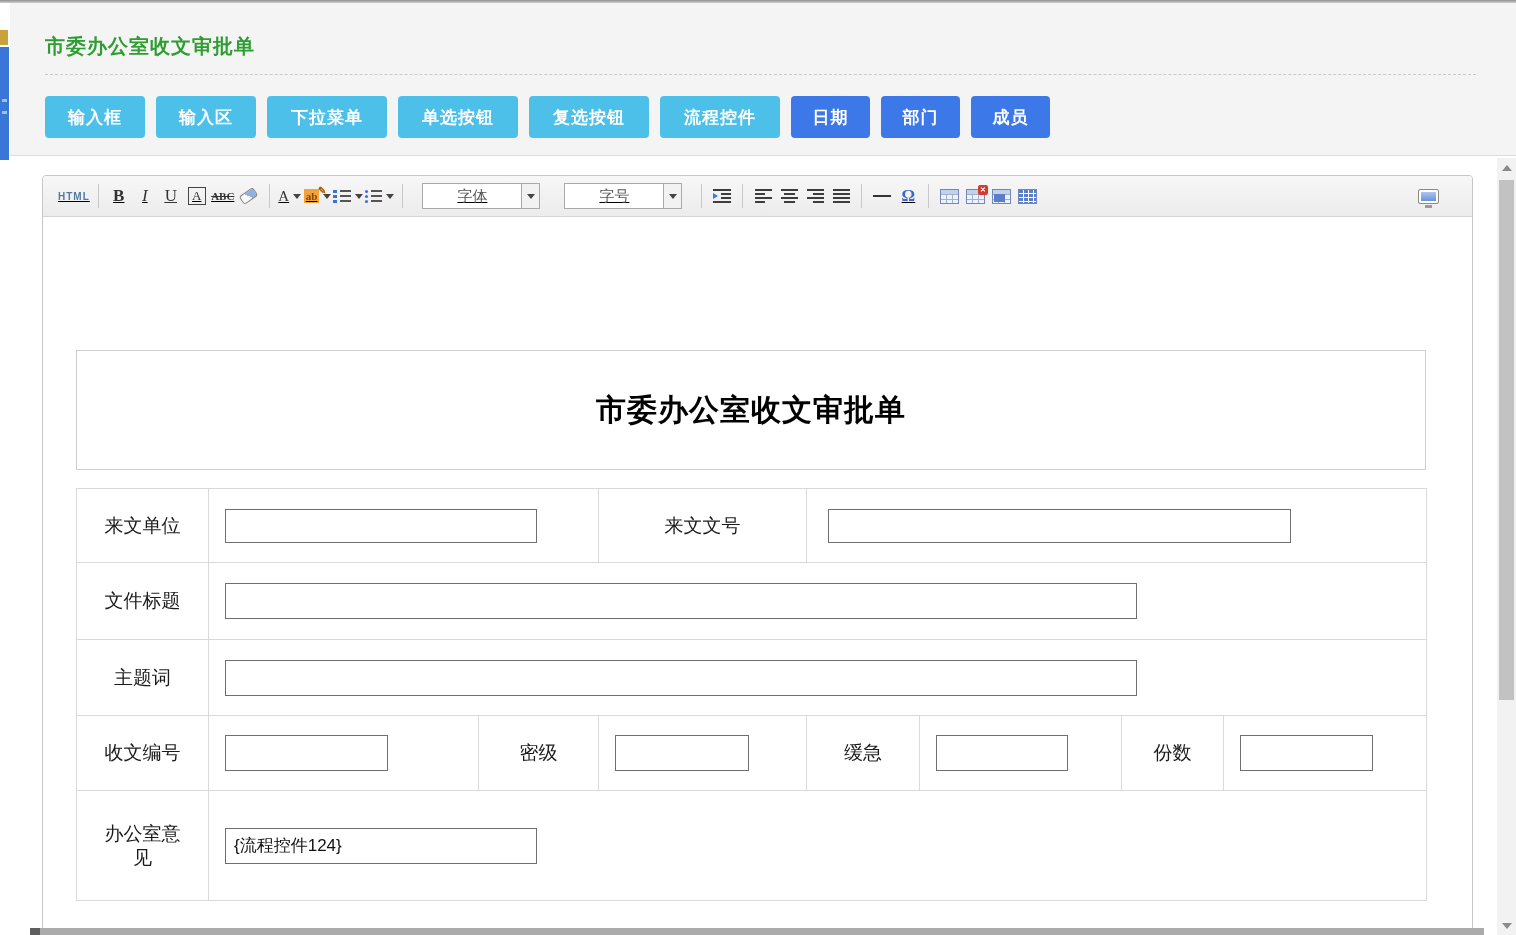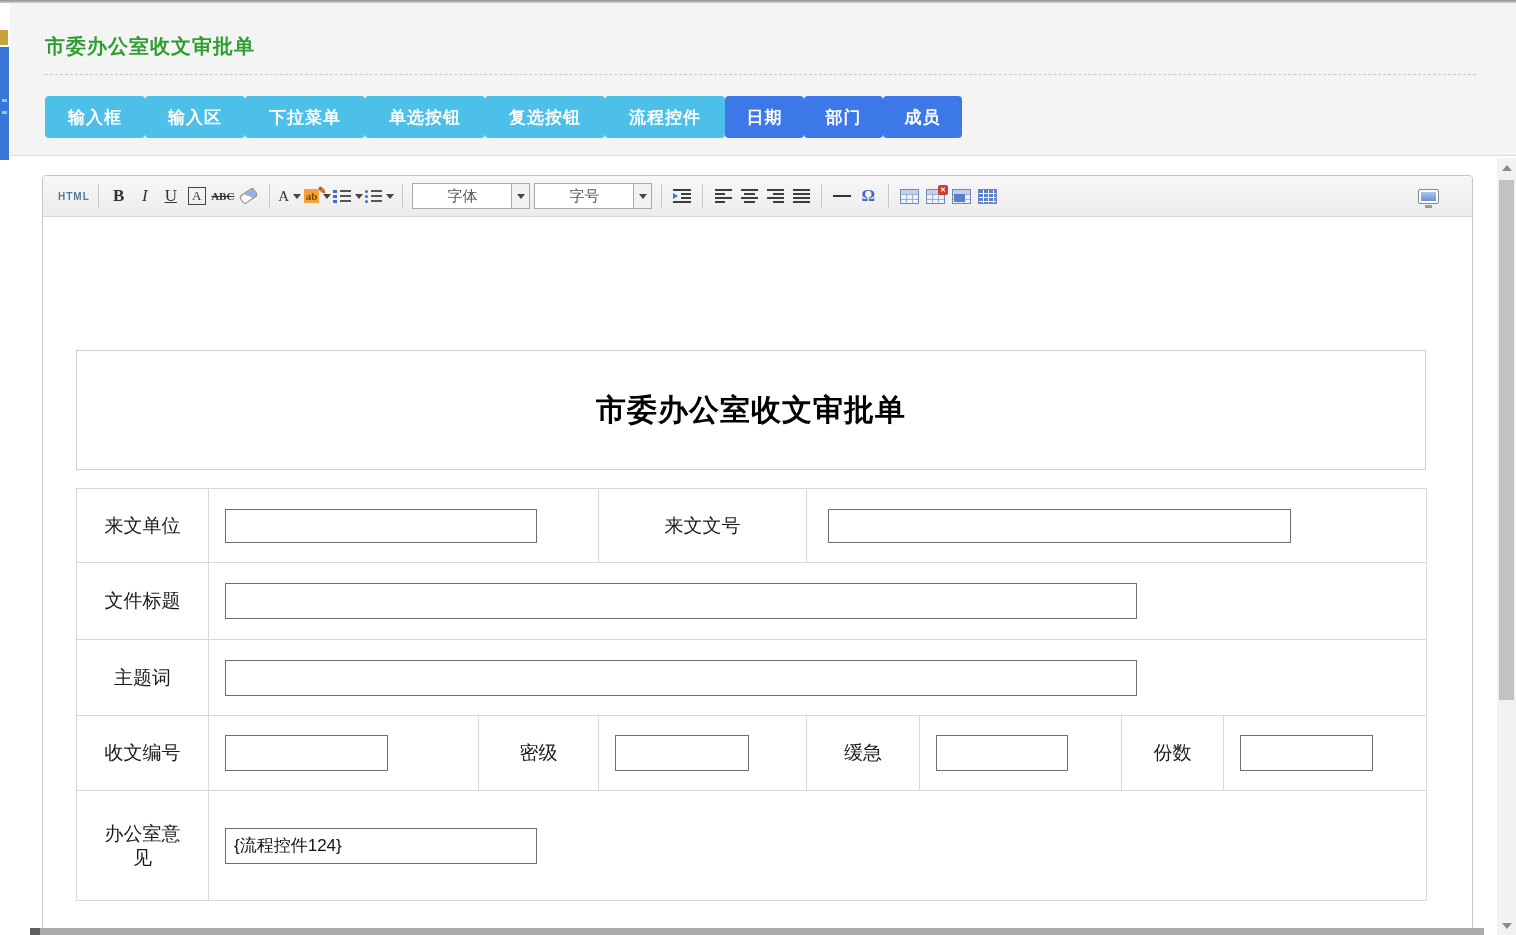--- a/index.html
+++ b/index.html
@@ -17,52 +17,52 @@
   .bottom-bar::before { content:""; position:absolute; left:0; top:0; width:10px; height:7px; background:#5e5e5e; }
 
   
   .header { position:absolute; left:10px; top:3px; width:1506px; height:153px; background:#f4f4f4; border-bottom:1px solid #ddd; }
   .page-title { position:absolute; left:35px; top:30px; font-family:"Liberation Serif", serif; font-weight:bold; font-size:20px; color:#2f9d32; letter-spacing:1px; }
   .actions { position:absolute; right:40px; top:21px; display:flex; gap:12px; }
   .btn { height:41px; width:119px; border:none; border-radius:4px; color:#fff; font-weight:bold; font-size:17px;
          font-family:"Liberation Serif", serif; letter-spacing:2px; cursor:pointer; }
   .btn-import { background:#4cc0e8; } .btn-preview { background:#2fa536; } .btn-save { background:#d9453d; }
   .dashed-divider { position:absolute; left:35px; right:40px; top:71px; border-top:1px dashed #c9c9c9; }
-  .controls { position:absolute; left:35px; top:93px; display:flex; }
+  .controls { position:absolute; left:35px; top:93px; display:flex; gap:11px; }
   .ctrl { height:42px; border:none; border-radius:4px; background:#4cc0e8; color:#fff; font-weight:bold; font-size:17px;
           font-family:"Liberation Serif", serif; letter-spacing:1px; cursor:pointer; }
   .ctrl.dark { background:#3c78e8; }
   .w2 { width:79px; } .w3 { width:100px; } .w4 { width:120px; }
 
   
   .editor { position:absolute; left:42px; top:175px; width:1431px; height:760px; border:1px solid #c6c6c6;
             border-radius:4px 4px 0 0; background:#fff; overflow:hidden; z-index:2; }
   .toolbar { height:41px; background:linear-gradient(#f7f7f7,#ececec); border-bottom:1px solid #d5d5d5;
-             display:flex; align-items:center; padding:0 10px 0 14px; }
+             display:flex; align-items:center; padding:0 10px 0 14px;text-decoration:underline; }
   .tb { display:flex; align-items:center; justify-content:center; min-width:24px; height:28px; margin:0 1px;
         color:#333; cursor:pointer; border-radius:2px; background:none; border:none; }
   .sep { width:1px; height:24px; background:#c9c9c9; margin:0 7px; }
   .caret { width:0; height:0; border-left:4px solid transparent; border-right:4px solid transparent; border-top:5px solid #444; margin-left:4px; }
   .html-label { font-size:10px; font-weight:bold; color:#557aa0; letter-spacing:1px; }
   .g-serif { font-family:"Liberation Serif", serif; font-size:17px; }
   .bold-g { font-weight:bold; } .italic-g { font-style:italic; } .under-g { text-decoration:underline; }
   .boxA { width:18px; height:18px; border:1px solid #444; display:flex; align-items:center; justify-content:center;
           font:13px "Liberation Serif", serif; }
   .abc { font:bold 11px "Liberation Serif", serif; text-decoration:line-through;text-align:center; }
   .eraser { width:17px; height:10px; border:1px solid #8a8a8a; border-radius:3px;
             background:linear-gradient(60deg,#fafafa 50%,#8fb2e2 50%); transform:rotate(-35deg); }
   .acolor { font:15px "Liberation Serif", serif; color:#333; }
   .hl { background:#f2a33c; color:#7a4a00; font:bold 11px "Liberation Serif", serif; padding:1px 2px; position:relative; }
   .hl::after { content:"\270E"; position:absolute; right:-7px; top:-4px; font-size:10px; color:#b05a00; }
   .listicon { display:flex; flex-direction:column; gap:2px; }
   .listicon .row { display:flex; align-items:center; gap:3px; }
   .mk { width:4px; height:3px; background:#3b6fd4; display:block; }
   .mk.dot { width:3px; height:3px; border-radius:50%; }
   .ln { width:11px; height:2px; background:#555; display:block; }
-  .fontsel { width:118px; height:26px; background:#fff; border:1px solid #a9a9a9; display:flex; align-items:stretch; margin:0 2px; cursor:pointer; }
+  .fontsel { width:118px; height:26px; background:#fff; border:1px solid #a9a9a9; display:flex; align-items:stretch; margin:0 12px; cursor:pointer; }
   .fontsel .lbl { flex:1; text-align:center; font:15px "Liberation Serif", serif; color:#555; line-height:24px; }
   .fontsel .dd { width:18px; border-left:1px solid #a9a9a9; display:flex; align-items:center; justify-content:center; background:#f2f2f2; }
   .indent { position:relative; width:18px; height:14px; display:flex; flex-direction:column; justify-content:space-between; }
   .indent i { height:2px; background:#3d3d3d; display:block; }
   .indent .short { width:10px; align-self:flex-end; }
   .indent::after { content:""; position:absolute; left:0; top:4px; width:0; height:0;
                    border-top:3px solid transparent; border-bottom:3px solid transparent; border-left:5px solid #3c78e8; }
   .align { display:flex; flex-direction:column; gap:2px; width:17px; }
   .align i { height:2px; background:#3d3d3d; display:block; width:100%; }
   .al-left i:nth-child(even) { width:62%; align-self:flex-start; }

